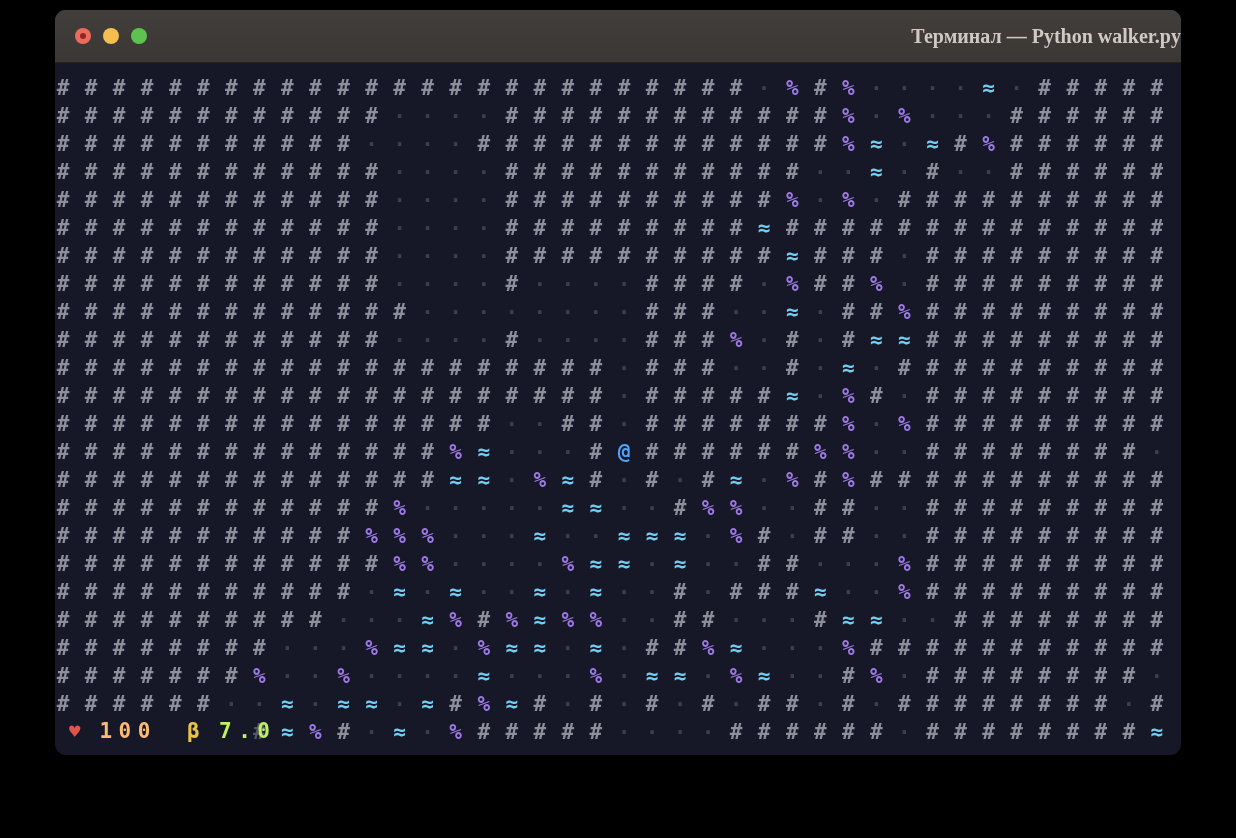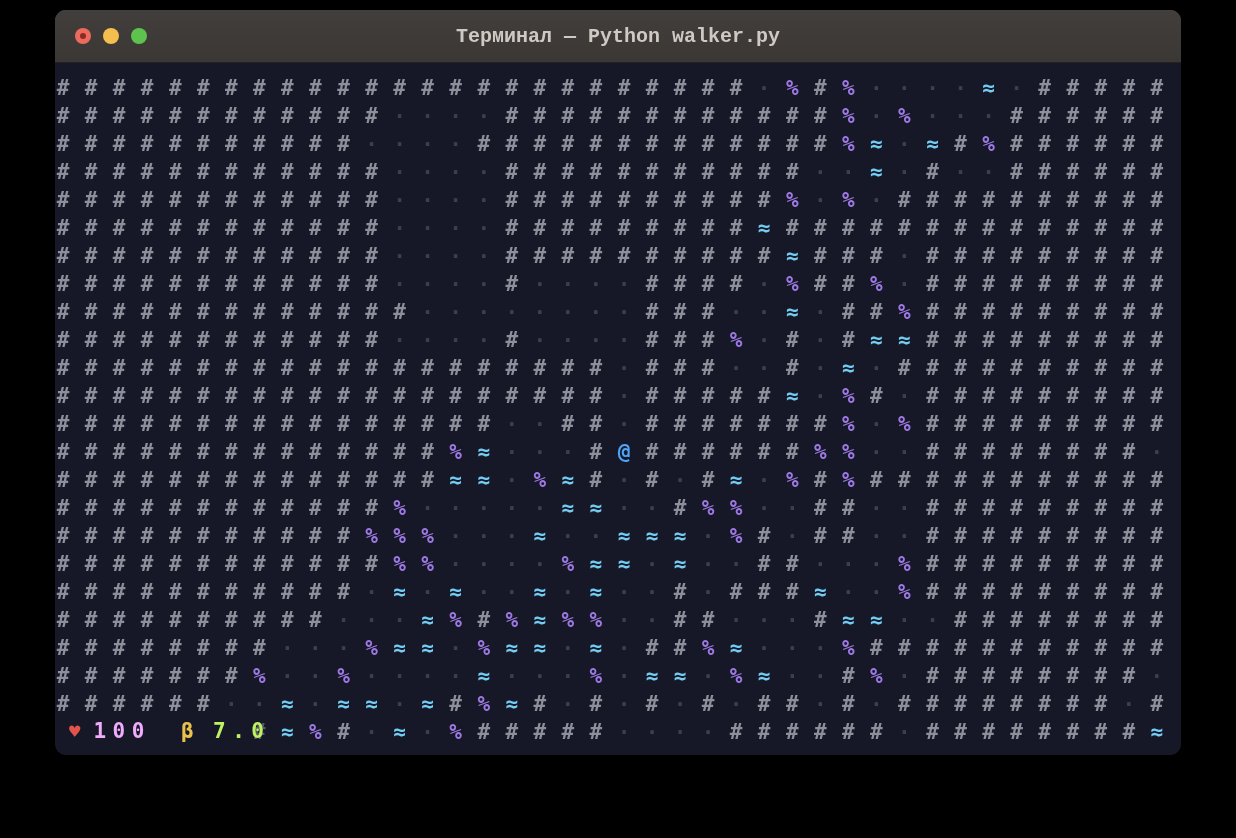--- a/index.html
+++ b/index.html
@@ -29,22 +29,22 @@
   .lights{display:flex;gap:12px;margin-left:20px;}
   .light{width:16px;height:16px;border-radius:50%;position:relative;padding:0;border:none;}
   .light.red{background:#ed6a5e;}
   .light.red::after{
     content:"";position:absolute;left:5px;top:5px;width:6px;height:6px;border-radius:50%;
     background:#8c2b23;
   }
   .light.yellow{background:#f5bf4f;}
   .light.green{background:#5ec24e;}
   .title{
-    position:absolute;left:0;right:0;text-align:center;
-    font-family:Liberation Mono, monospace;
+    position:absolute;left:0;right:0;text-align:right;
+    font-family:Liberation Serif, serif;
     font-weight:bold;font-size:20px;color:#cfc9c3;
     pointer-events:none;
   }
   .map{
     margin-top:11px;
     margin-left:-6px;
   }
   .map-row{display:flex;height:28px;}
   .cell{
     flex:none;width:28.06px;height:28px;
@@ -59,21 +59,21 @@
   .c-player{color:#4fa4f9;}
   .c-empty{}
   .status-bar{
     position:absolute;left:14px;top:707px;height:28px;
     display:flex;align-items:center;
     font-size:21px;font-weight:bold;
     letter-spacing:6.5px;
     white-space:pre;
   }
   .heart{color:#e0544b;font-size:19px;letter-spacing:0;}
-  .hp{color:#f0abfc;margin-left:13px;}
+  .hp{color:#fdba74;margin-left:19px;}
   .beta{color:#e9c24c;margin-left:30px;}
   .stat{color:#bef264;margin-left:13px;}
 </style>
 </head>
 <body>
 
 <div class="window">
   <div class="titlebar">
     <div class="lights">
       <button class="light red"></button>

